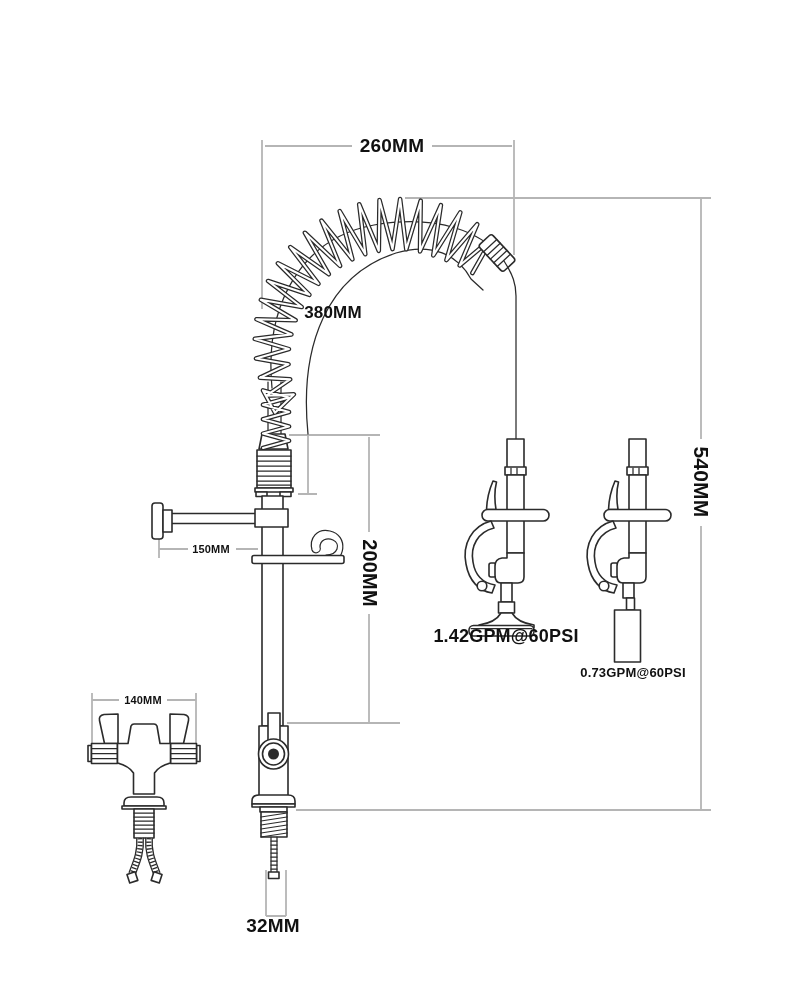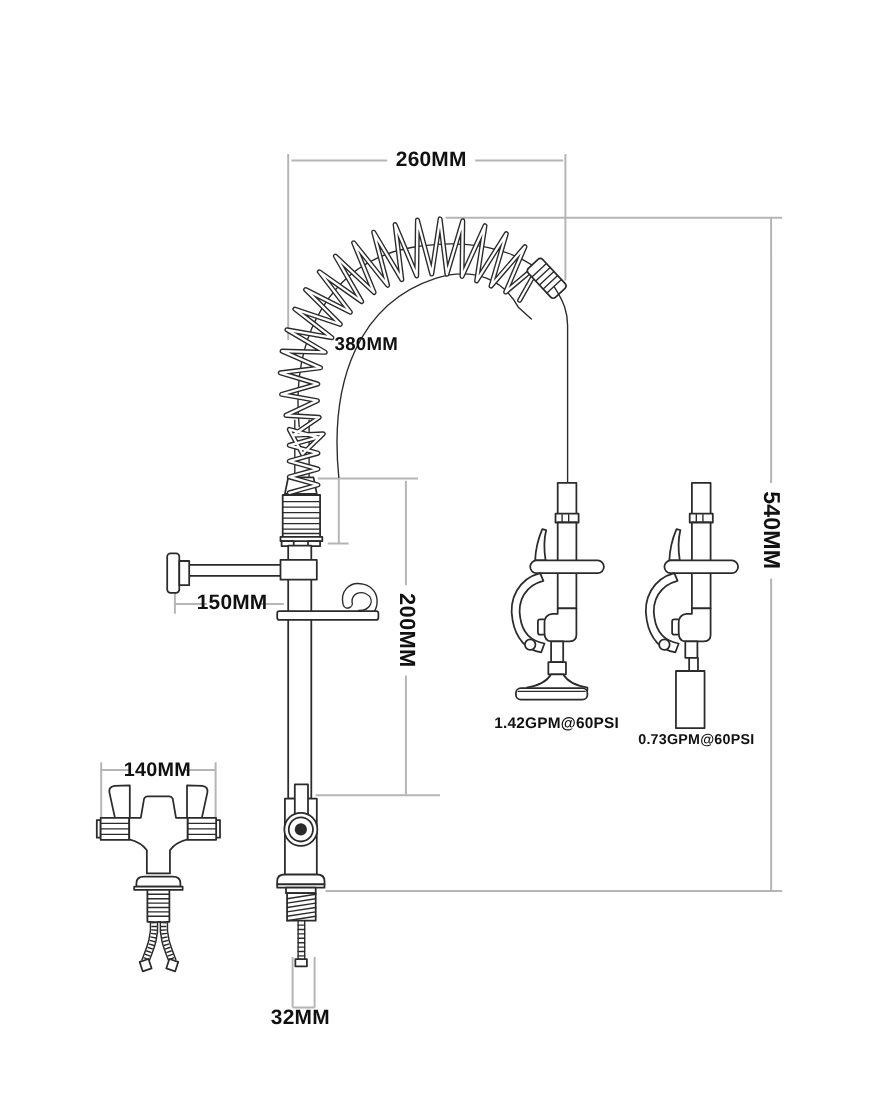--- a/index.html
+++ b/index.html
@@ -171,18 +171,18 @@
             <rect class="dk wf" x="152.5" y="841" width="8.5" height="9"></rect>
           </g>
       </g>
     </g>
   </svg>
 
   <div class="lbl" style="left:392px;top:114px;font-size:19px">260MM</div>
   <div class="lbl" style="left:333px;top:281px;font-size:17px">380MM</div>
   <div class="lbl rot" style="left:701px;top:450px;font-size:21px">540MM</div>
   <div class="lbl rot" style="left:369px;top:541px;font-size:20px">200MM</div>
-  <div class="lbl" style="left:211px;top:517px;font-size:19px">150MM</div>
-  <div class="lbl" style="left:143px;top:668px;font-size:18px">140MM</div>
+  <div class="lbl" style="left:211px;top:517px;font-size:11px">150MM</div>
+  <div class="lbl" style="left:143px;top:668px;font-size:11px">140MM</div>
   <div class="lbl" style="left:273px;top:894px;font-size:19px">32MM</div>
-  <div class="lbl" style="left:506px;top:625px;font-size:14px">1.42GPM@60PSI</div>
+  <div class="lbl" style="left:506px;top:604px;font-size:18px">1.42GPM@60PSI</div>
   <div class="lbl" style="left:633px;top:640px;font-size:13px">0.73GPM@60PSI</div>
 </div>
 
 </body></html>

